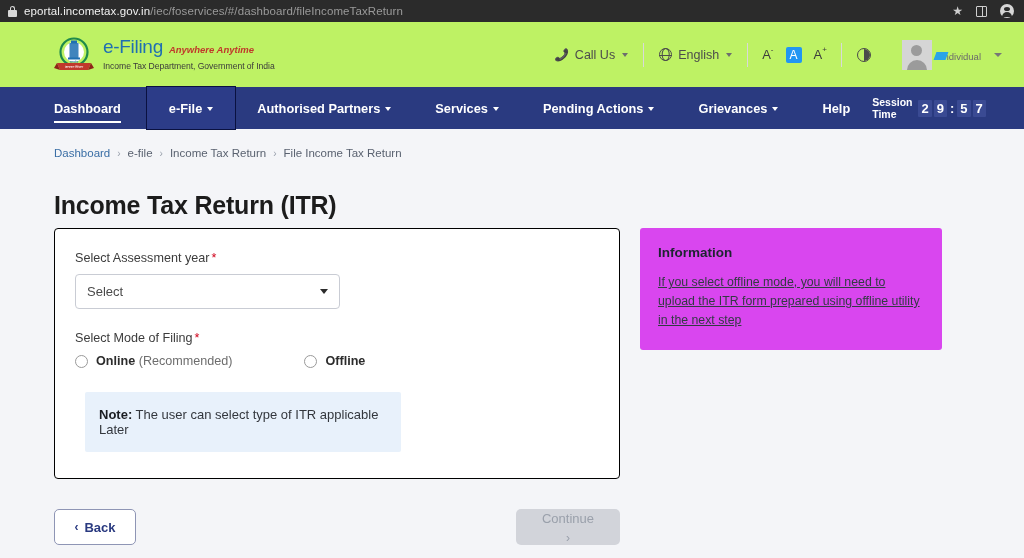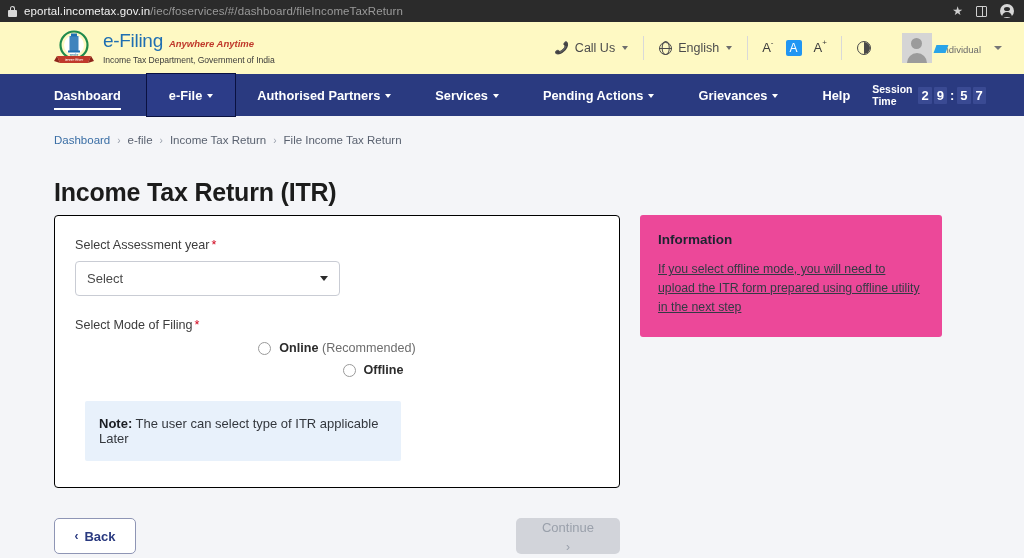--- a/index.html
+++ b/index.html
@@ -44,21 +44,21 @@
     content: ""; position: absolute; left: 4px; top: 2.5px;
     width: 6px; height: 4px; border-radius: 50%; background: #2b2b2b;
   }
   .avatar-chrome::after {
     content: ""; position: absolute; left: 2px; bottom: 1.5px;
     width: 10px; height: 5px; border-radius: 5px 5px 0 0; background: #2b2b2b;
   }
 
   
   .site-header {
-    height: 52px; background: #fef9c3;
+    height: 65px; background: #bef264;
     display: flex; align-items: center;
     padding: 0 22px 0 54px;
   }
   .brand { display: flex; align-items: center; gap: 9px; }
   .emblem { width: 40px; height: 40px; position: relative; flex: 0 0 auto; }
   .brand-text { line-height: 1; }
   .brand-line1 { display: flex; align-items: baseline; gap: 6px; }
   .efiling {
     font-size: 19px; color: #1f6fb2; letter-spacing: -.3px;
   }
@@ -212,41 +212,41 @@
     width: 265px; height: 35px; border: 1px solid #c9ccd4; border-radius: 4px;
     background: #fff; display: flex; align-items: center;
     padding: 0 11px; justify-content: space-between;
   }
   .select-value { font-size: 13px; color: #4a4a4a; }
   .select-caret {
     width: 0; height: 0; border-left: 4.2px solid transparent;
     border-right: 4.2px solid transparent; border-top: 5px solid #2b2b2b;
   }
   .mode-label { margin-top: 22px; }
-  .radio-row { display: flex; align-items: center; gap: 8px; margin-top: 5px; flex-direction: column; }
+  .radio-row { display: flex; align-items: center; gap: 0; margin-top: 5px; }
   .radio-opt { display: flex; align-items: center; gap: 8px; }
   .radio-opt:nth-child(2) { margin-left: 72px; }
   .radio-circle {
     width: 13px; height: 13px; border-radius: 50%;
     border: 1.4px solid #9a9a9a; background: #fff; flex: 0 0 auto;
   }
   .radio-text { font-size: 12.6px; color: #2c2c2c; }
   .radio-text b { font-weight: bold; }
   .radio-text .muted { color: #6d6d6d; }
 
   .note-box {
     margin-top: 24px; margin-left: 10px;
     width: 316px; background: #e8f1fb;
     padding: 15px 14px; border-radius: 2px;
     font-size: 13px; color: #33373d;
   }
   .note-box b { font-weight: bold; color: #1a1d22; }
 
   .info-card {
-    width: 302px; background: #ec4899; border-radius: 3px;
+    width: 302px; background: #d946ef; border-radius: 3px;
     padding: 17px 18px 20px 18px;
   }
   .info-title { font-size: 13.5px; font-weight: bold; color: #1d2430; }
   .info-body {
     font-size: 12.3px; color: #333a44; line-height: 1.55; margin-top: 13px; text-decoration: underline;
   }
 
   .actions {
     display: flex; align-items: center;
     margin-top: 30px; width: 566px;

